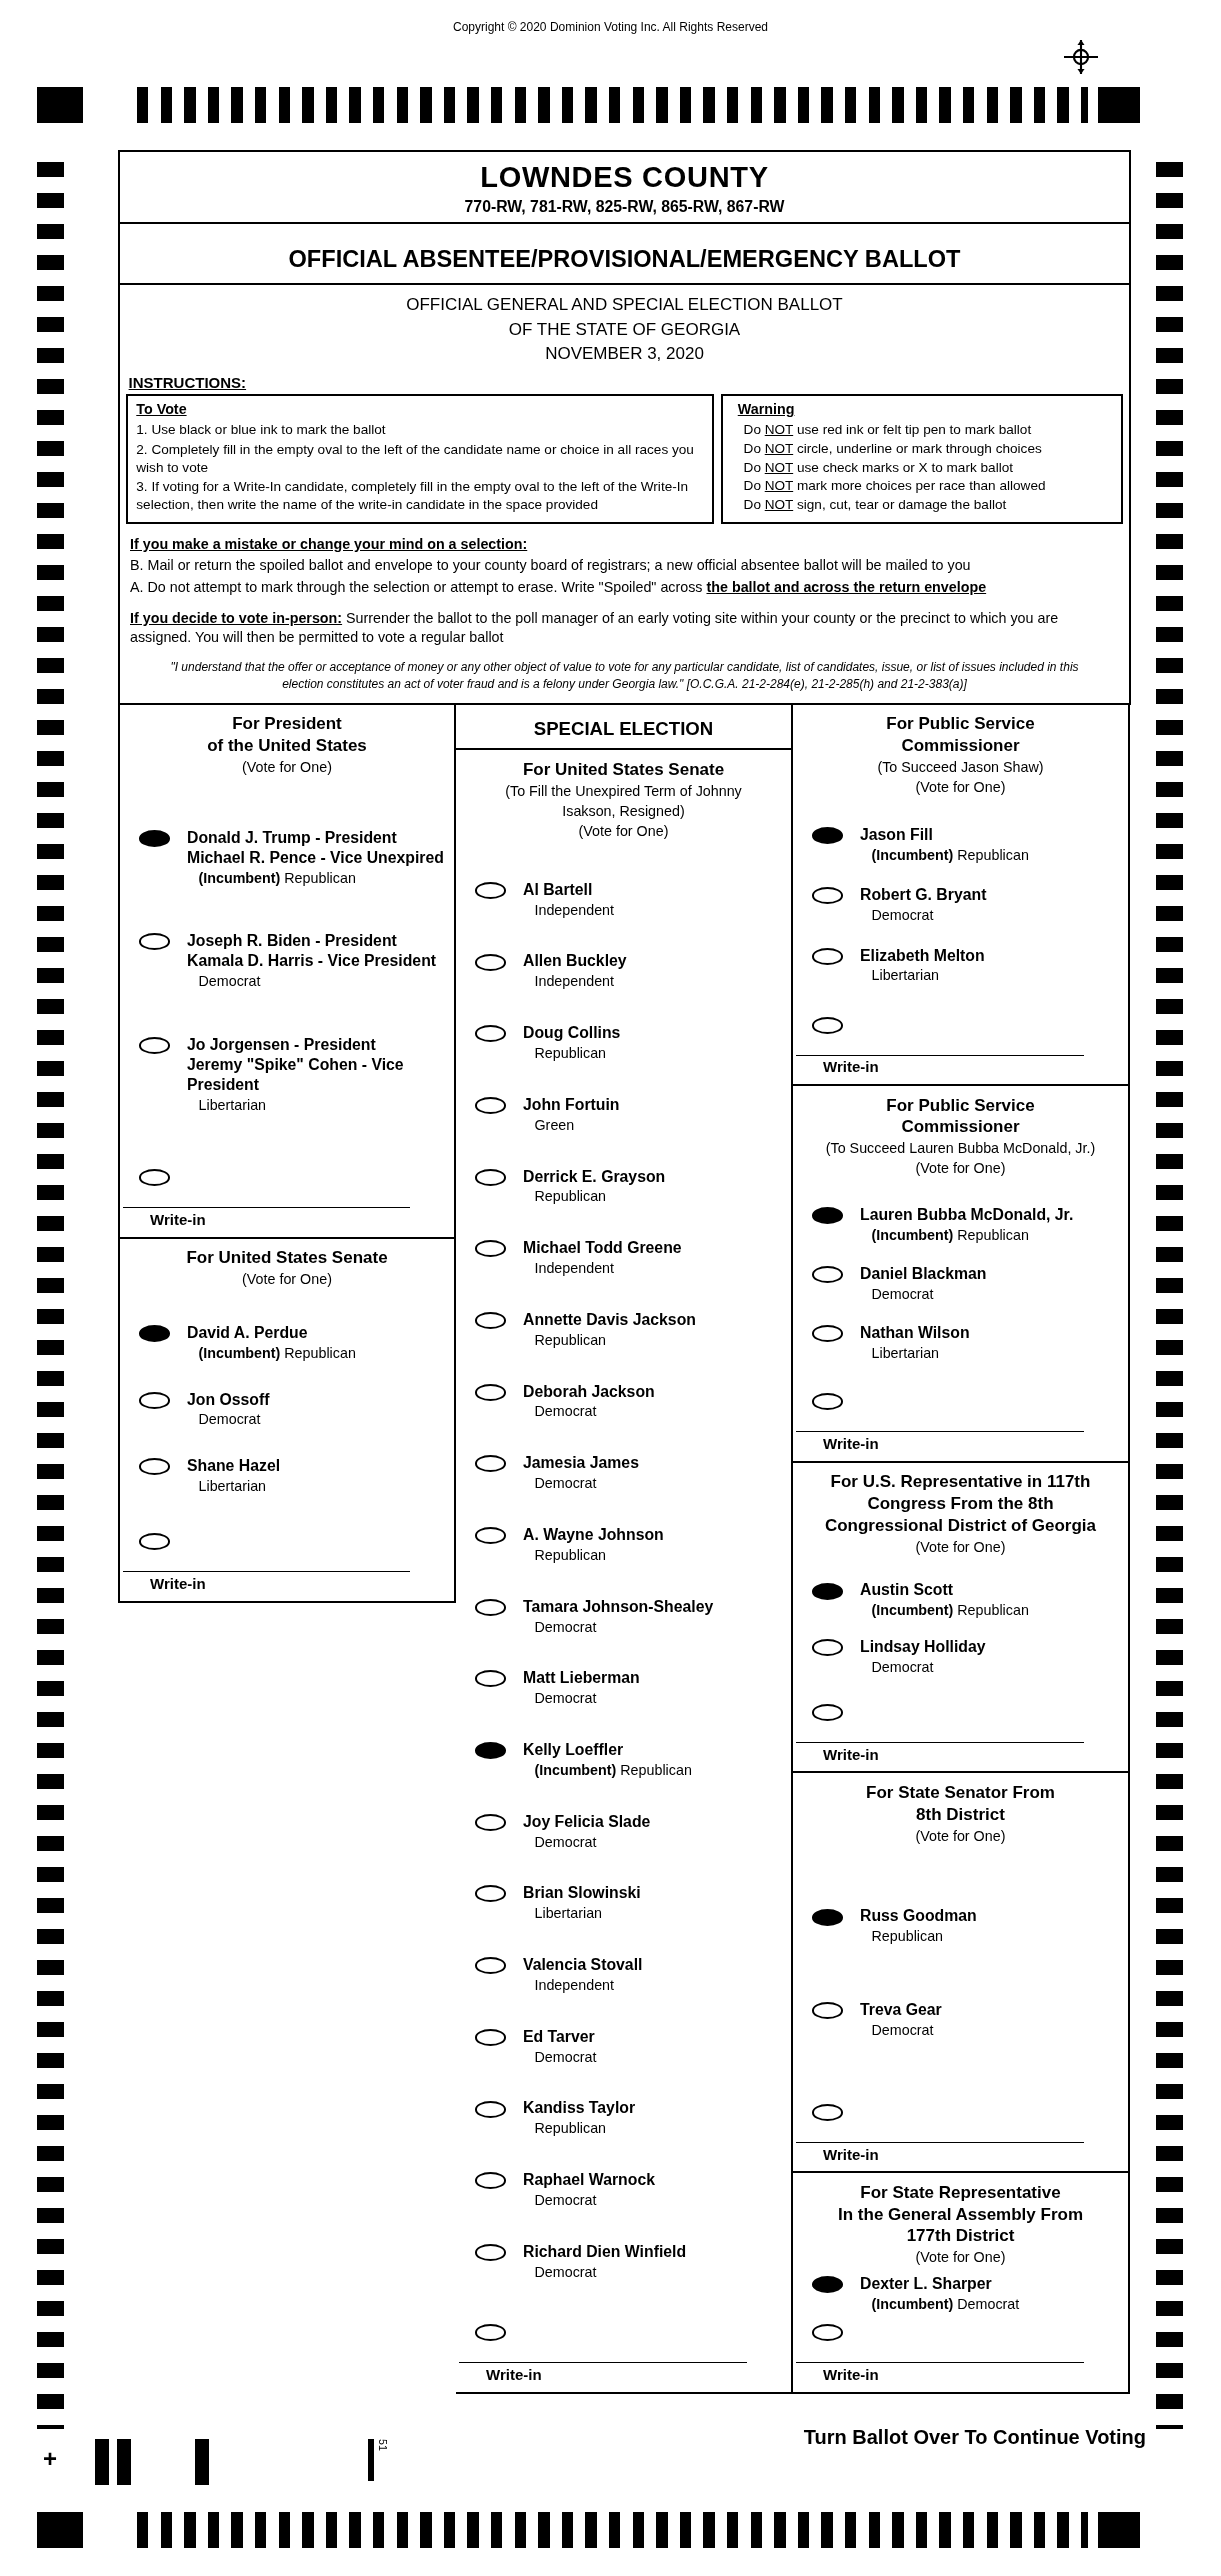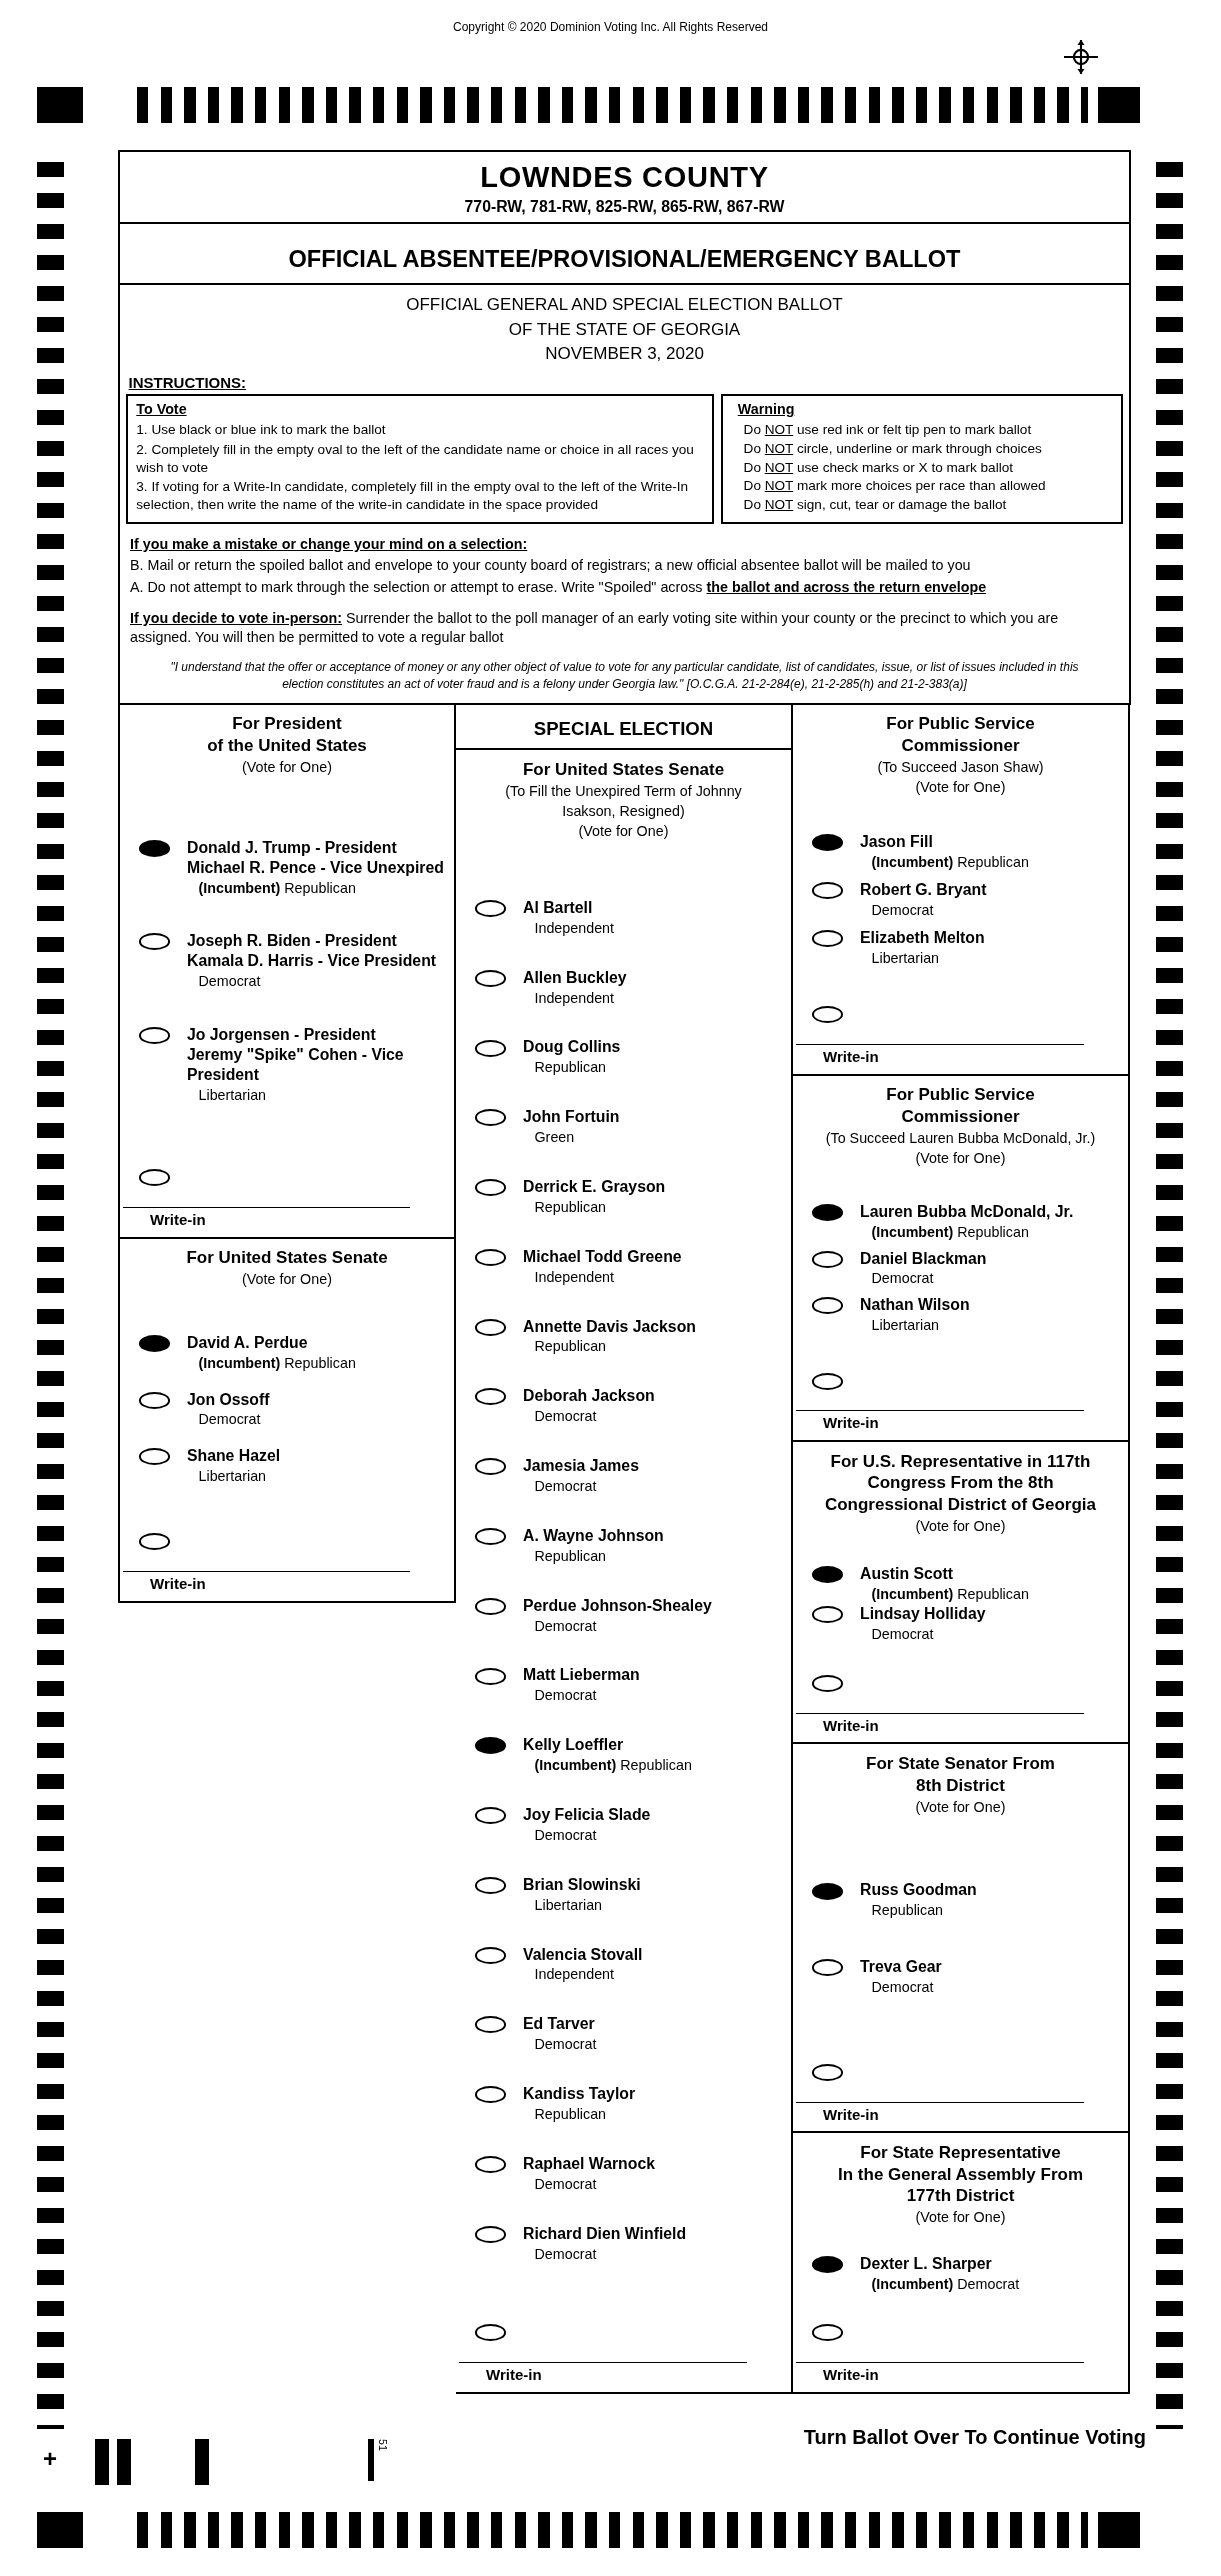--- a/index.html
+++ b/index.html
@@ -51,21 +51,21 @@
   .fraud { font-style:italic; font-size:12px; text-align:center; padding:7.2px 29px 10px; line-height:1.4; }
 
   .contest-grid { display:flex; align-items:flex-start; width:1013px; }
   .col { display:flex; flex-direction:column; }
   #col1 { width:338px; border-left:2.1px solid #000; border-right:2.1px solid #000; border-bottom:2.1px solid #000; }
   #col2 { width:337px; height:1689px; border-right:2.1px solid #000; border-bottom:2.1px solid #000; }
   #col3 { width:337px; height:1689px; border-right:2.1px solid #000; border-bottom:2.1px solid #000; }
 
   .banner { font-size:18.6px; font-weight:bold; text-align:center; padding:13px 0 8.6px; border-bottom:2.1px solid #000; }
 
-  .contest { display:flex; flex-direction:column; border-bottom:2.1px solid #000; padding-bottom:5.7px;gap:20px; }
+  .contest { display:flex; flex-direction:column; border-bottom:2.1px solid #000; padding-bottom:5.7px; }
   #col1 .contest:nth-child(1) { height:534px; }
   #col1 .contest:nth-child(2) { height:362px; border-bottom:none; }
   #col2 .contest { flex:1; border-bottom:none; }
   #col3 .contest:nth-child(1) { height:395px; }
   #col3 .contest:nth-child(2) { height:390px; }
   #col3 .contest:nth-child(3) { height:322px; }
   #col3 .contest:nth-child(4) { height:414px; }
   #col3 .contest:nth-child(5) { flex:1; border-bottom:none; }
 
   .c-head { text-align:center; padding:8.6px 5.7px 1.4px; }
@@ -317,21 +317,21 @@
             <div class="candidate">
               <span class="oval"></span>
               <div class="ctext">
                 <div class="cname">A. Wayne Johnson</div>
                 <div class="cparty"><span class="party">Republican</span></div>
               </div>
             </div>
             <div class="candidate">
               <span class="oval"></span>
               <div class="ctext">
-                <div class="cname">Perdue Johnson-Shealey</div>
+                <div class="cname">Tamara Johnson-Shealey</div>
                 <div class="cparty"><span class="party">Democrat</span></div>
               </div>
             </div>
             <div class="candidate">
               <span class="oval"></span>
               <div class="ctext">
                 <div class="cname">Matt Lieberman</div>
                 <div class="cparty"><span class="party">Democrat</span></div>
               </div>
             </div>

